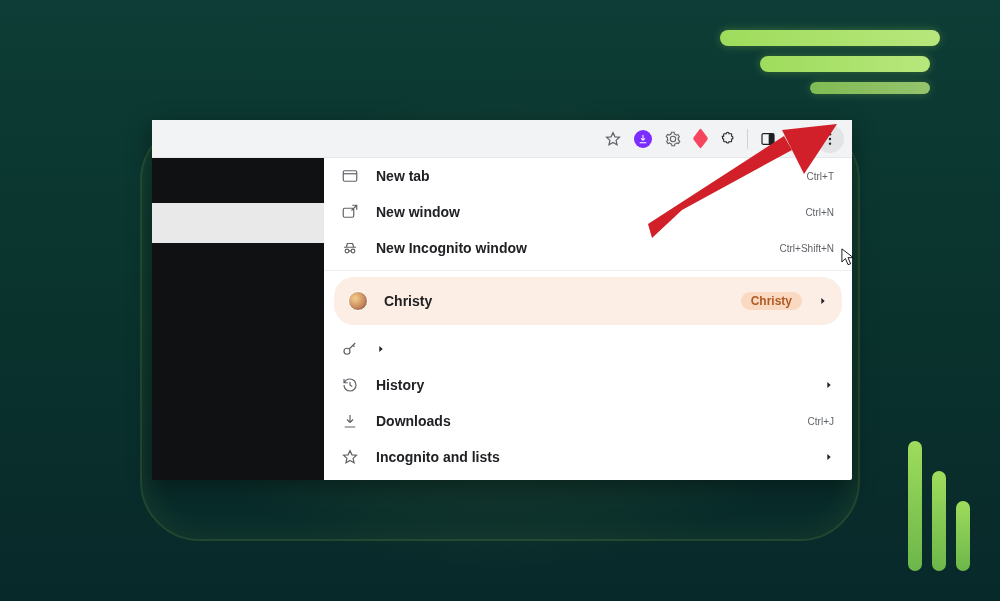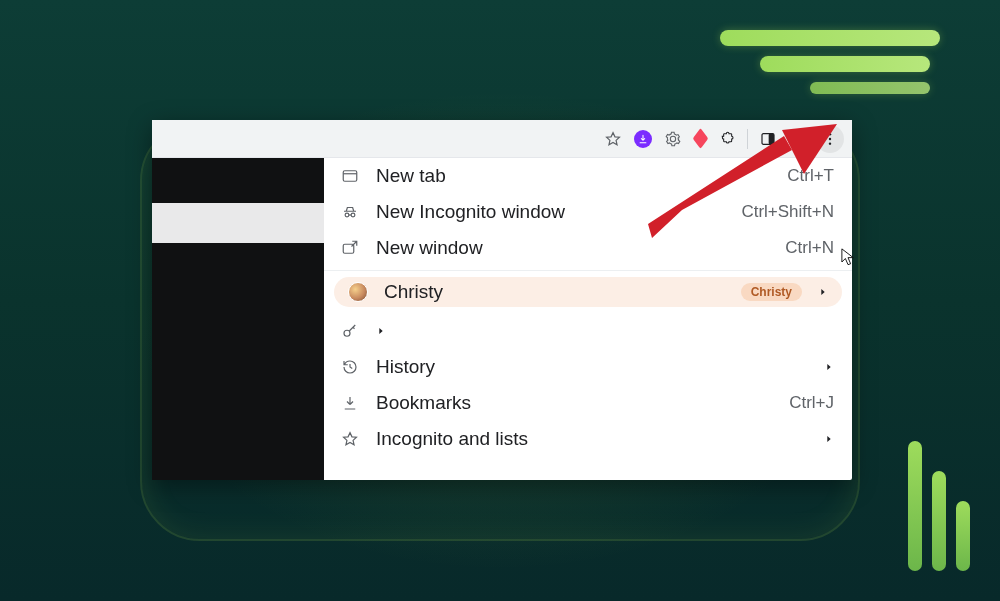--- a/index.html
+++ b/index.html
@@ -140,28 +140,28 @@
   .menu-sep {
     height:1px; background:#eceff1; margin: 4px 0;
   }
   .mi-icon {
     width: 20px; height: 20px; flex: 0 0 20px;
     display:flex; align-items:center; justify-content:center;
     color:#5f6368;
   }
   .mi-icon svg { width:18px; height:18px; }
   .mi-icon svg.stroke { fill:none; stroke:currentColor; stroke-width:1.6; }
-  .mi-label { flex:1; font-weight:400; font-size:19px; color:#202124; }
-  .mi-shortcut { color:#5f6368; font-size:17px; font-weight:500; }
+  .mi-label { flex:1; font-weight:700; font-size:14px; color:#202124; }
+  .mi-shortcut { color:#5f6368; font-size:10px; font-weight:500; }
   .mi-chevron { color:#5f6368; }
   .mi-chevron svg { width:10px; height:10px; fill:#202124; }
 
   .menu-row.profile {
     background:#fceee5; border-radius: 20px; margin: 6px 10px; padding: 8px 14px;
-    height: 30px;
+    height: 48px;
   }
   .profile .avatar-circle { width:20px; height:20px; }
   .profile .pill {
     background:#f9d9c2; color:#b05a25; padding: 2px 10px; border-radius: 12px;
     font-size:12px; font-weight:600;
   }
 
   
   .arrow-annot {
     position:absolute;
@@ -271,41 +271,41 @@
             <path d="M3 9h18"></path>
           </svg>
       </span>
       <span class="mi-label">New tab</span>
       <span class="mi-shortcut">Ctrl+T</span>
     </div>
 
     <div class="menu-row">
       <span class="mi-icon">
         <svg viewBox="0 0 24 24" class="stroke">
+            <rect x="3" y="7" width="14" height="12" rx="2"></rect>
+            <path d="M15 3h6v6M21 3l-7 7"></path>
+          </svg>
+      </span>
+      <span class="mi-label">New window</span>
+      <span class="mi-shortcut">Ctrl+N</span>
+    </div>
+
+    <div class="menu-row">
+      <span class="mi-icon">
+        <svg viewBox="0 0 24 24" class="stroke">
             <path d="M4 11h16M7 11l1.5-5h7L17 11"></path>
             <circle cx="8" cy="16" r="2.5"></circle>
             <circle cx="16" cy="16" r="2.5"></circle>
             <path d="M10.5 16h3"></path>
           </svg>
       </span>
       <span class="mi-label">New Incognito window</span>
       <span class="mi-shortcut">Ctrl+Shift+N</span>
     </div>
 
-    <div class="menu-row">
-      <span class="mi-icon">
-        <svg viewBox="0 0 24 24" class="stroke">
-            <rect x="3" y="7" width="14" height="12" rx="2"></rect>
-            <path d="M15 3h6v6M21 3l-7 7"></path>
-          </svg>
-      </span>
-      <span class="mi-label">New window</span>
-      <span class="mi-shortcut">Ctrl+N</span>
-    </div>
-
     <div class="menu-sep"></div>
 
     <div class="menu-row profile">
       <span class="mi-icon">
         <div class="avatar-circle"></div>
       </span>
       <span class="mi-label">Christy</span>
       <span class="pill">Christy</span>
       <span class="mi-chevron">
         <svg viewBox="0 0 24 24">
@@ -342,21 +342,21 @@
           </svg>
       </span>
     </div>
 
     <div class="menu-row">
       <span class="mi-icon">
         <svg viewBox="0 0 24 24" class="stroke">
             <path d="M12 4v10m0 0l-4-4m4 4l4-4M5 20h14"></path>
           </svg>
       </span>
-      <span class="mi-label">Bookmarks</span>
+      <span class="mi-label">Downloads</span>
       <span class="mi-shortcut">Ctrl+J</span>
     </div>
 
     <div class="menu-row">
       <span class="mi-icon">
         <svg viewBox="0 0 24 24" class="stroke">
             <path d="M12 3.5l2.6 5.6 6 .6-4.5 4.1 1.3 6-5.4-3.1-5.4 3.1 1.3-6L3.4 9.7l6-.6L12 3.5z"></path>
           </svg>
       </span>
       <span class="mi-label">Incognito and lists</span>

